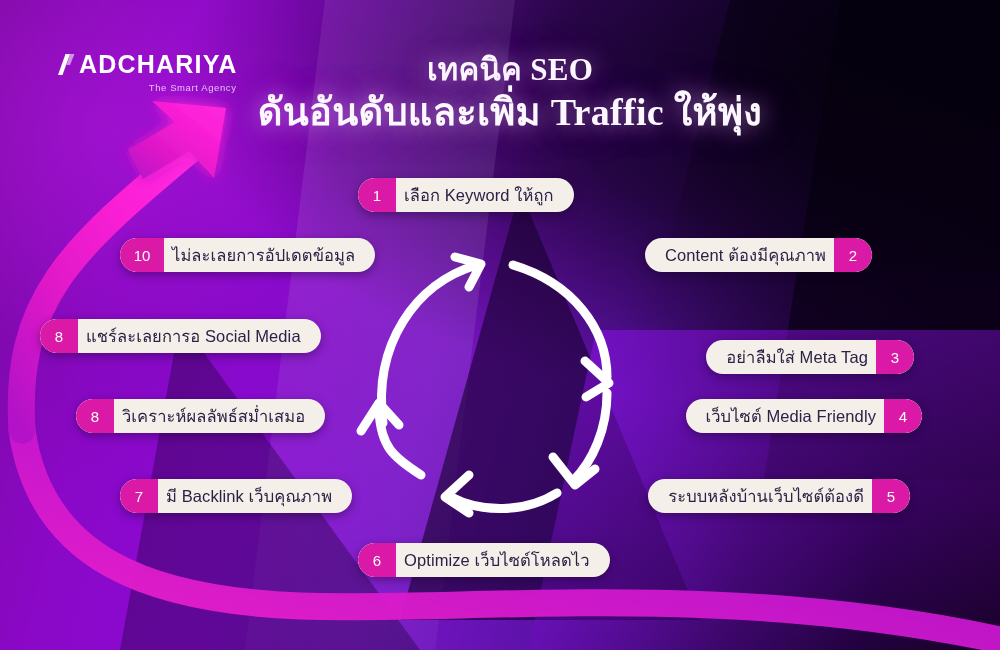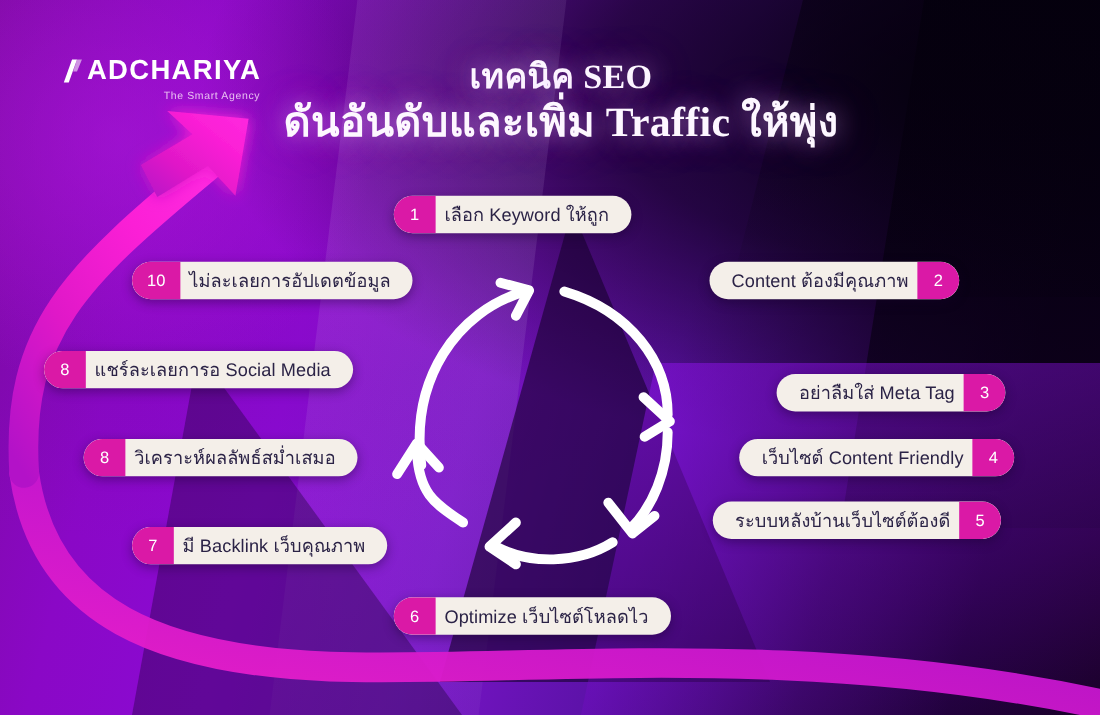--- a/index.html
+++ b/index.html
@@ -186,24 +186,24 @@
       </div>
       <div class="pill right" style="top: 238px; right: 128px;">
         <div class="ptxt">Content ต้องมีคุณภาพ</div>
         <div class="badge">2</div>
       </div>
       <div class="pill right" style="top: 319px; right: 86px; margin-top: 21px;">
         <div class="ptxt">อย่าลืมใส่ Meta Tag</div>
         <div class="badge">3</div>
       </div>
       <div class="pill right" style="top: 399px; right: 78px;">
-        <div class="ptxt">เว็บไซต์ Content Friendly</div>
+        <div class="ptxt">เว็บไซต์ Media Friendly</div>
         <div class="badge">4</div>
       </div>
-      <div class="pill right" style="top: 456px; right: 90px;">
+      <div class="pill right" style="top: 479px; right: 90px;">
         <div class="ptxt">ระบบหลังบ้านเว็บไซต์ต้องดี</div>
         <div class="badge">5</div>
       </div>
       <div class="pill left" style="top: 543px; left: 358px;">
         <div class="badge">6</div>
         <div class="ptxt">Optimize เว็บไซต์โหลดไว</div>
       </div>
       <div class="pill left" style="top: 479px; left: 120px;">
         <div class="badge">7</div>
         <div class="ptxt">มี Backlink เว็บคุณภาพ</div>

